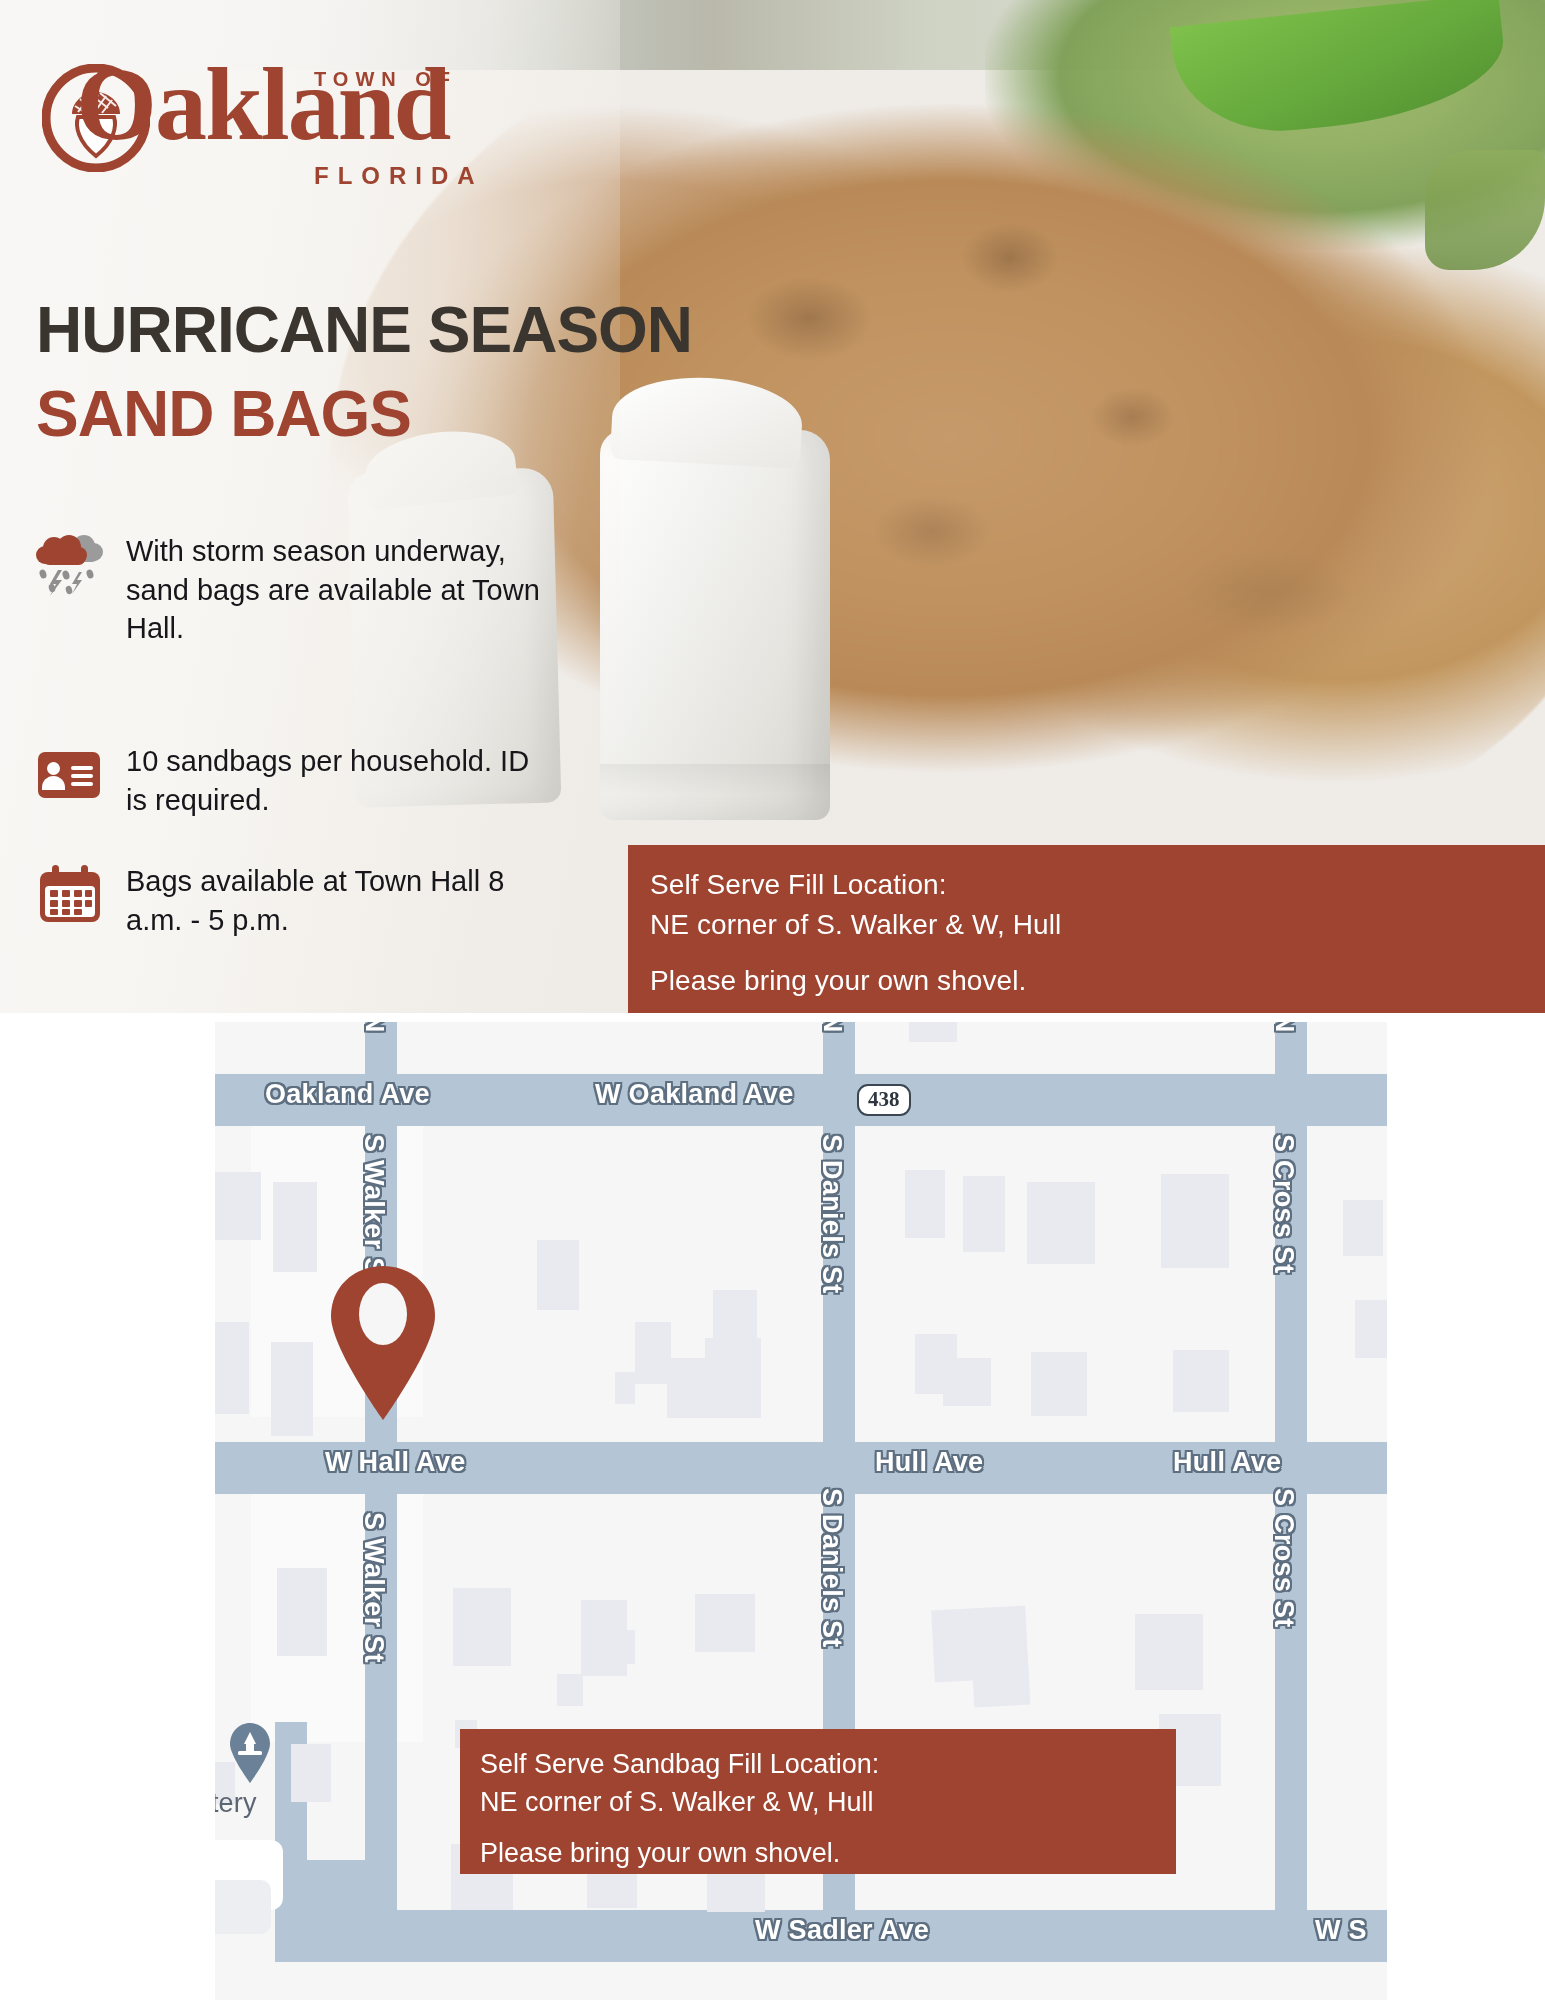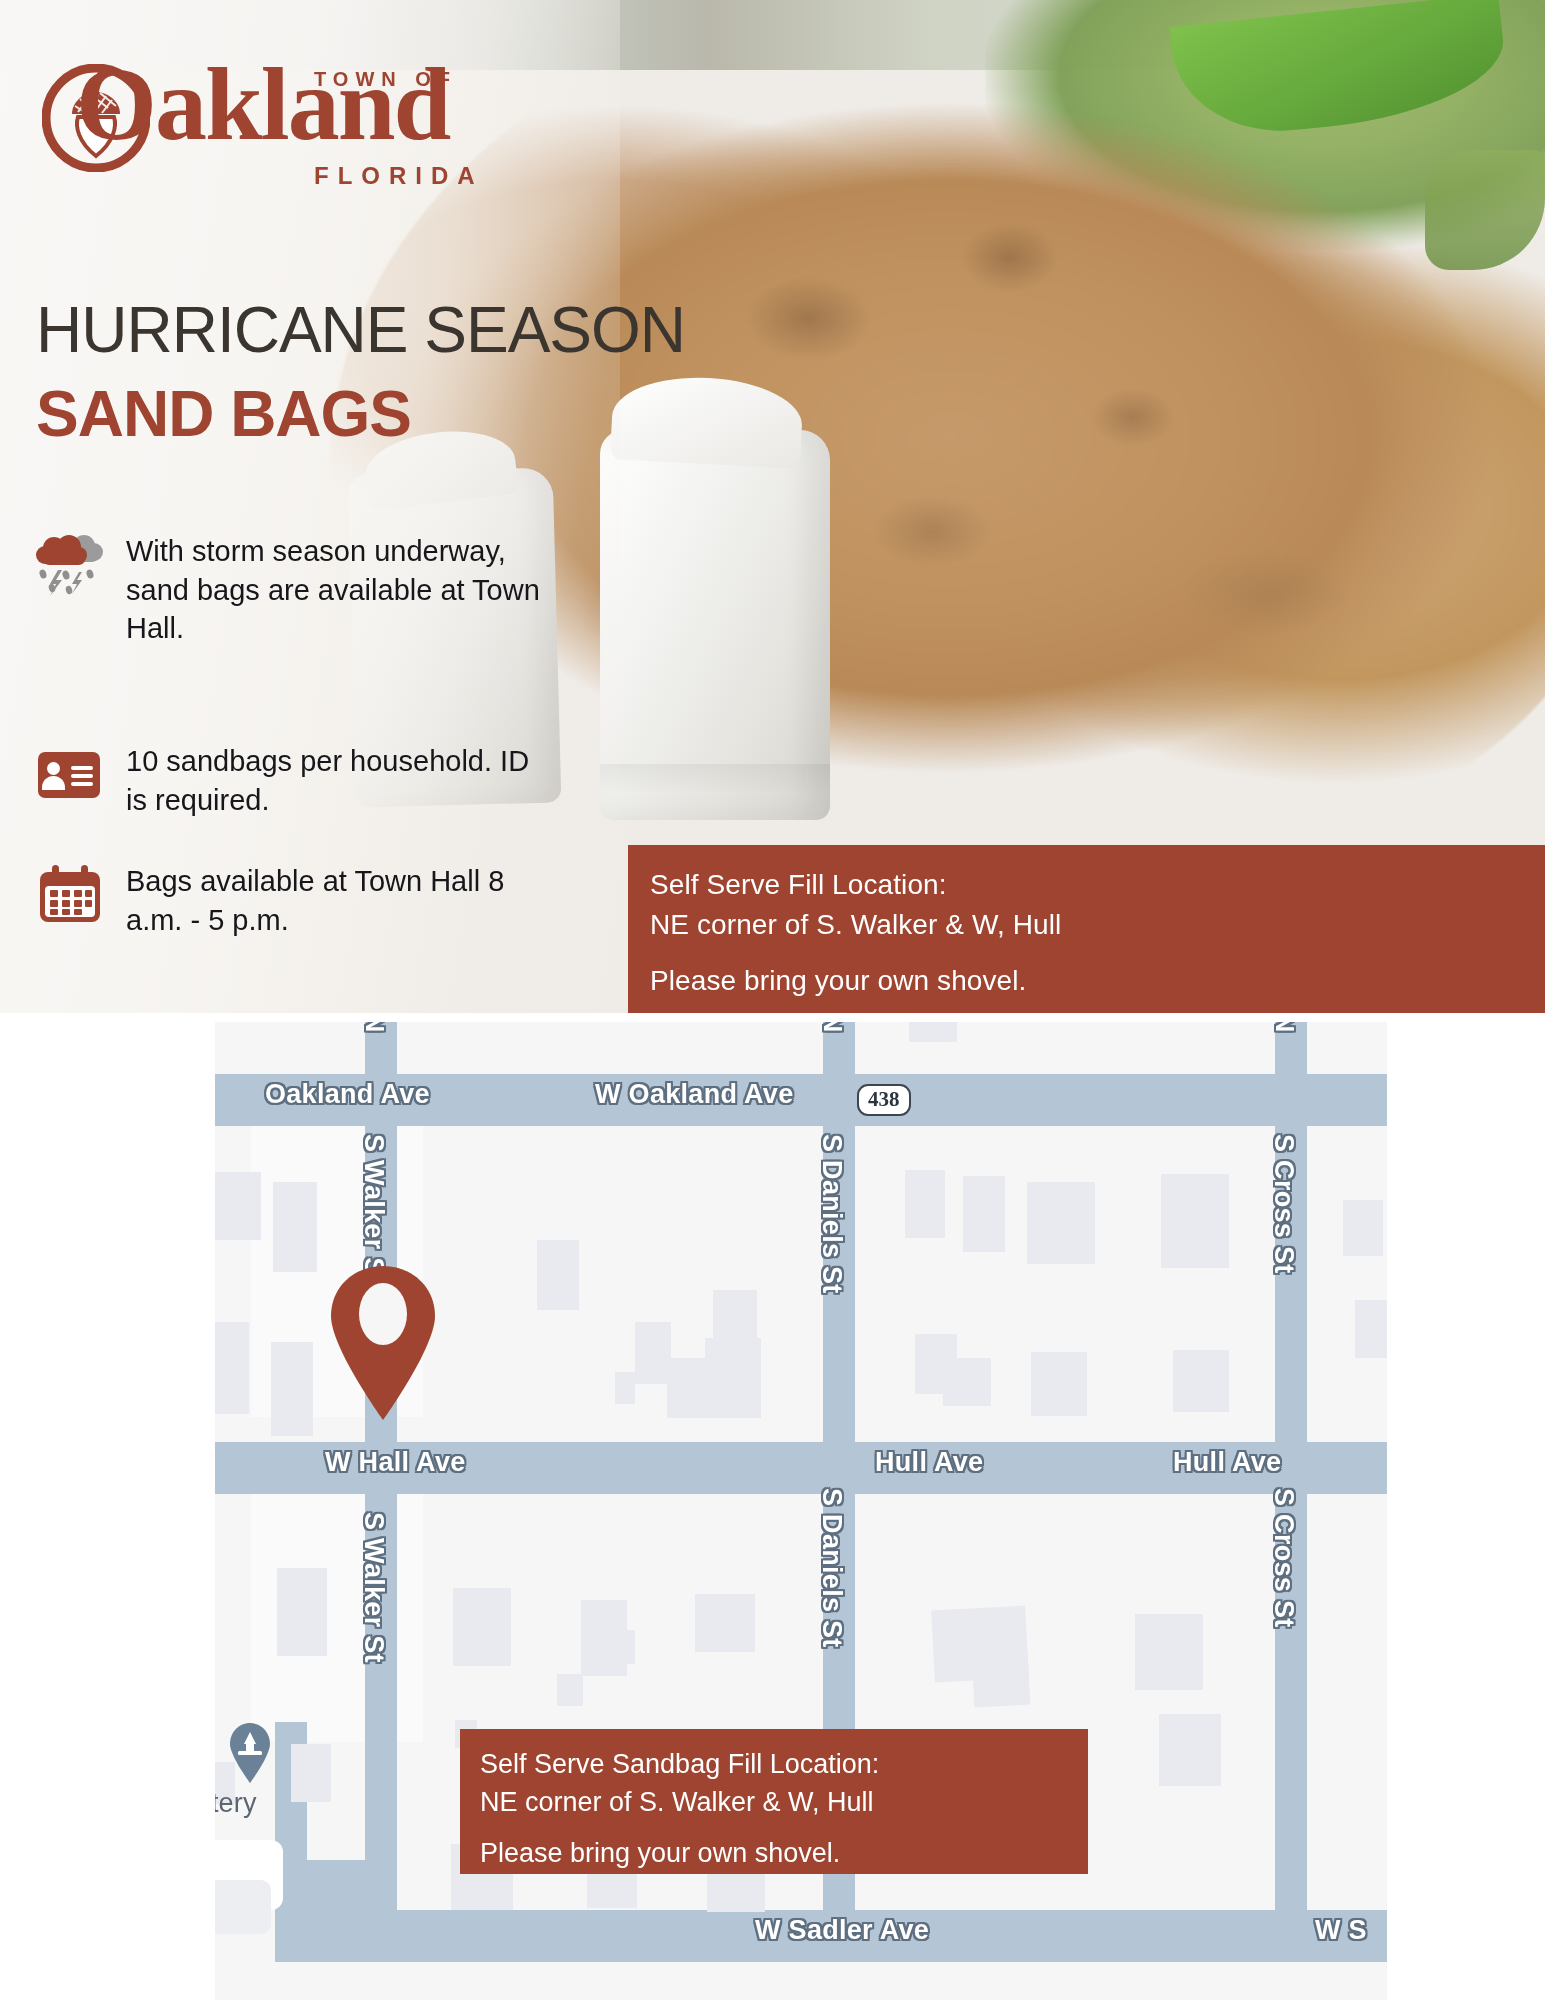--- a/index.html
+++ b/index.html
@@ -104,21 +104,21 @@
     font-size:20px; font-weight:700; letter-spacing:7px; color:#9e4430;
   }
   .logo-florida {
     position:absolute; left:272px; top:104px;
     font-size:24px; font-weight:700; letter-spacing:9px; color:#9e4430;
   }
 
   
   .headline {
     position:absolute; left:36px; top:298px;
-    font-size:64px; font-weight:400; letter-spacing:-1px; color:#3b3530;
+    font-size:64px; font-weight:700; letter-spacing:-1px; color:#3b3530;
     line-height:1.0;
   }
   .headline2 {
     position:absolute; left:36px; top:382px;
     font-size:64px; font-weight:800; letter-spacing:-1px; color:#9e4430;
     line-height:1.0;
   }
 
   
   .info { position:absolute; left:36px; width:520px; display:flex; gap:22px; align-items:flex-start; }
@@ -173,21 +173,21 @@
     position:absolute; background:#ffffff; border:2.5px solid #3c4650; border-radius:11px;
     font-size:21px; font-weight:700; color:#2d3640; padding:1px 9px 3px 9px; line-height:1.15;font-family:Liberation Serif, serif;
   }
   .pin-main { position:absolute; left:108px; top:240px; width:120px; height:160px; }
   .cem-pin { position:absolute; left:12px; top:700px; width:46px; height:62px; }
   .cem-lbl {
     position:absolute; left:-42px; top:766px;
     font-size:27px; color:#5c6672; font-weight:400; letter-spacing:.2px;
   }
   .map-banner {
-    position:absolute; left:460px; top:1729px; width:628px; height:145px;
+    position:absolute; left:460px; top:1729px; width:716px; height:145px;
     background:#9e4430; color:#fff; padding:16px 20px 0 20px; z-index:5;
   }
   .map-banner .l { font-size:27px; line-height:1.42; }
   .map-banner .sp { height:12px; }
   .map-card {
     position:absolute; left:-42px; top:818px; width:110px; height:70px;
     background:#fff; border-radius:12px;
   }
   .map-card-inner {
     position:absolute; left:-42px; top:858px; width:98px; height:54px;

